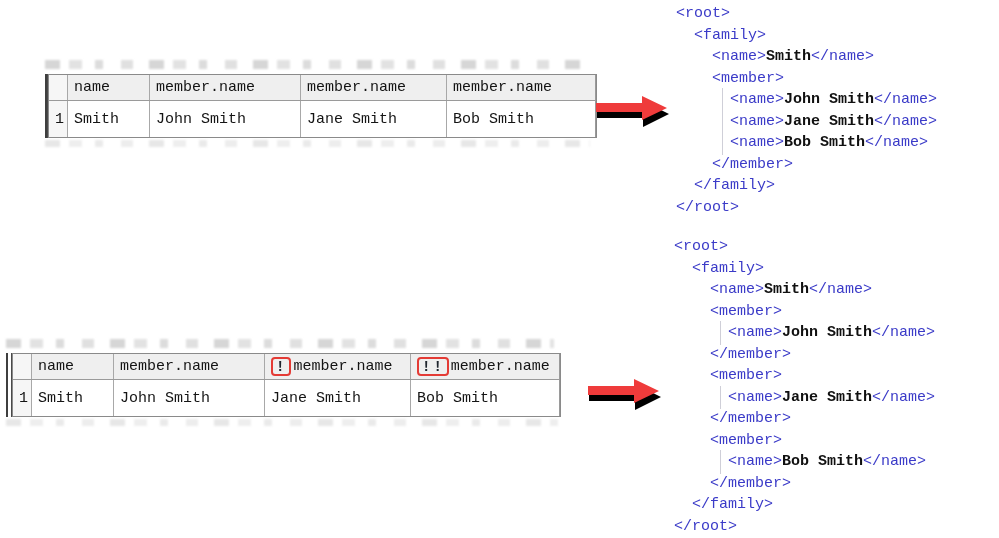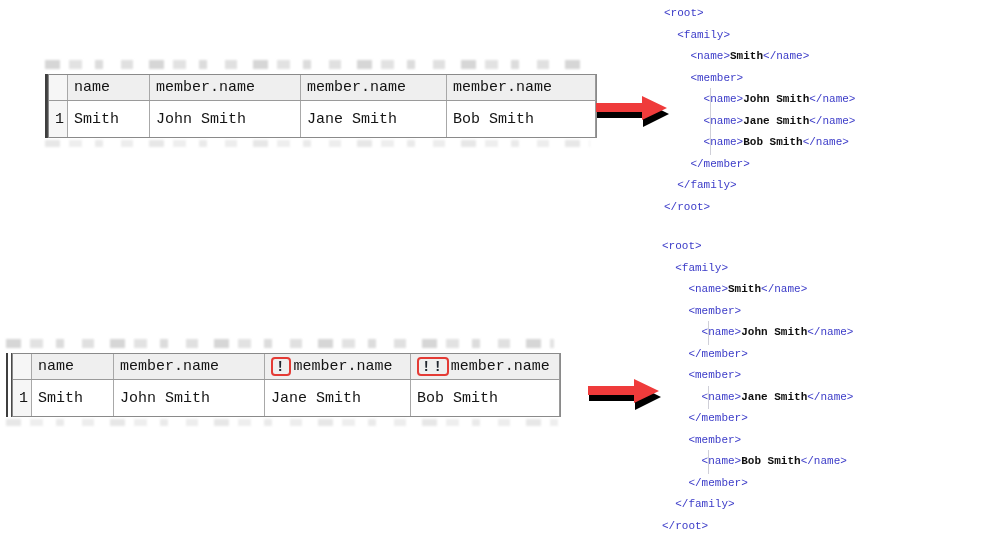--- a/index.html
+++ b/index.html
@@ -47,21 +47,21 @@
     padding:0 2px 0 3px; margin-right:2px; height:19px;
     font-weight:bold; color:#20262e; letter-spacing:3px; font-size:14px;
   }
 
   
   .arrow { position:absolute; width:74px; height:38px; }
   .arrow .shadow { fill:var(--arrow_shadow,#000); }
   .arrow .red { fill:var(--arrow_red,#ef3b3b); }
 
   
-  .xml { position:absolute; font-size:11px; line-height:21.5px; }
+  .xml { position:absolute; font-size:15px; line-height:21.5px;margin-left:12px; }
   .xline { white-space:pre; position:relative; }
   .xtag { color:var(--xml_tag,#3b3bc8); }
   .xval { color:var(--xml_value,#101010); font-weight:bold; }
   .xline.guide::before {
     content:""; position:absolute; left:46px; top:-1px; bottom:-1px;
     border-left:1px solid #cfcfd8;
   }
 </style>
 </head>
 <body>

